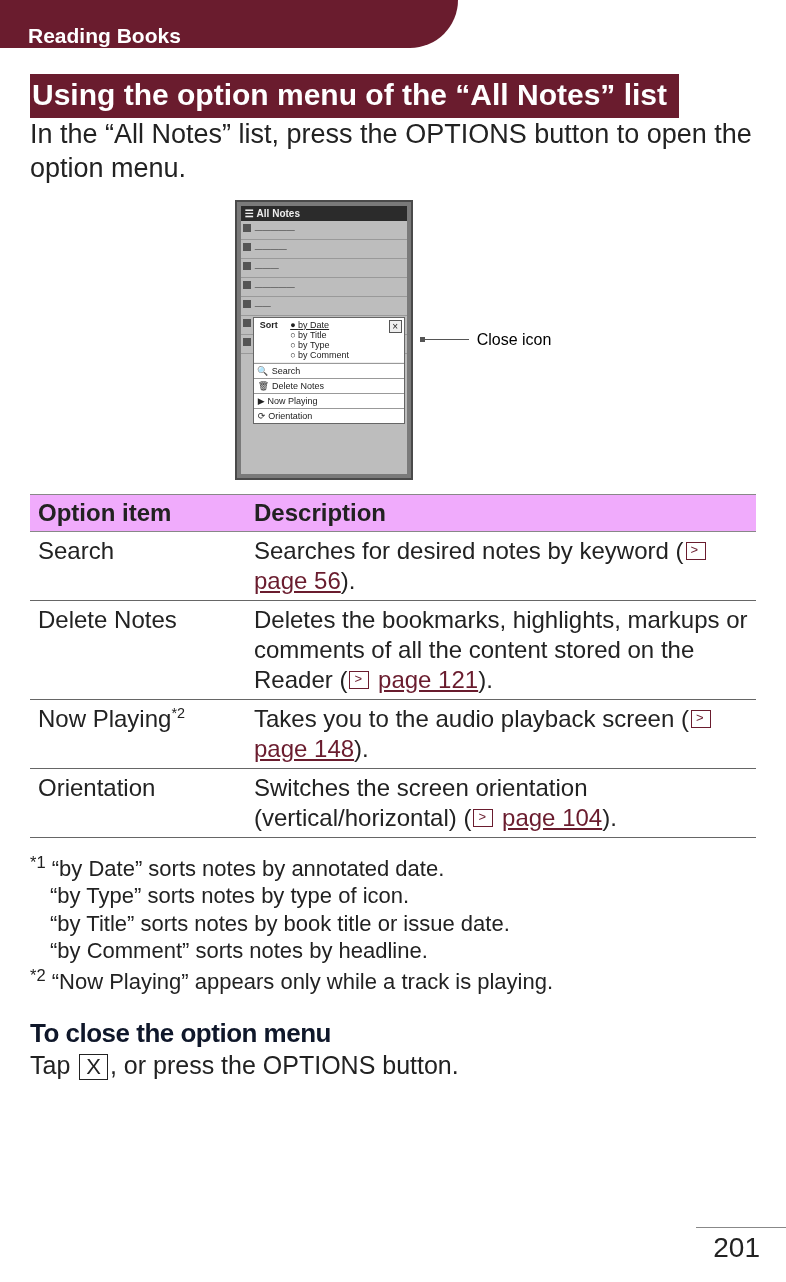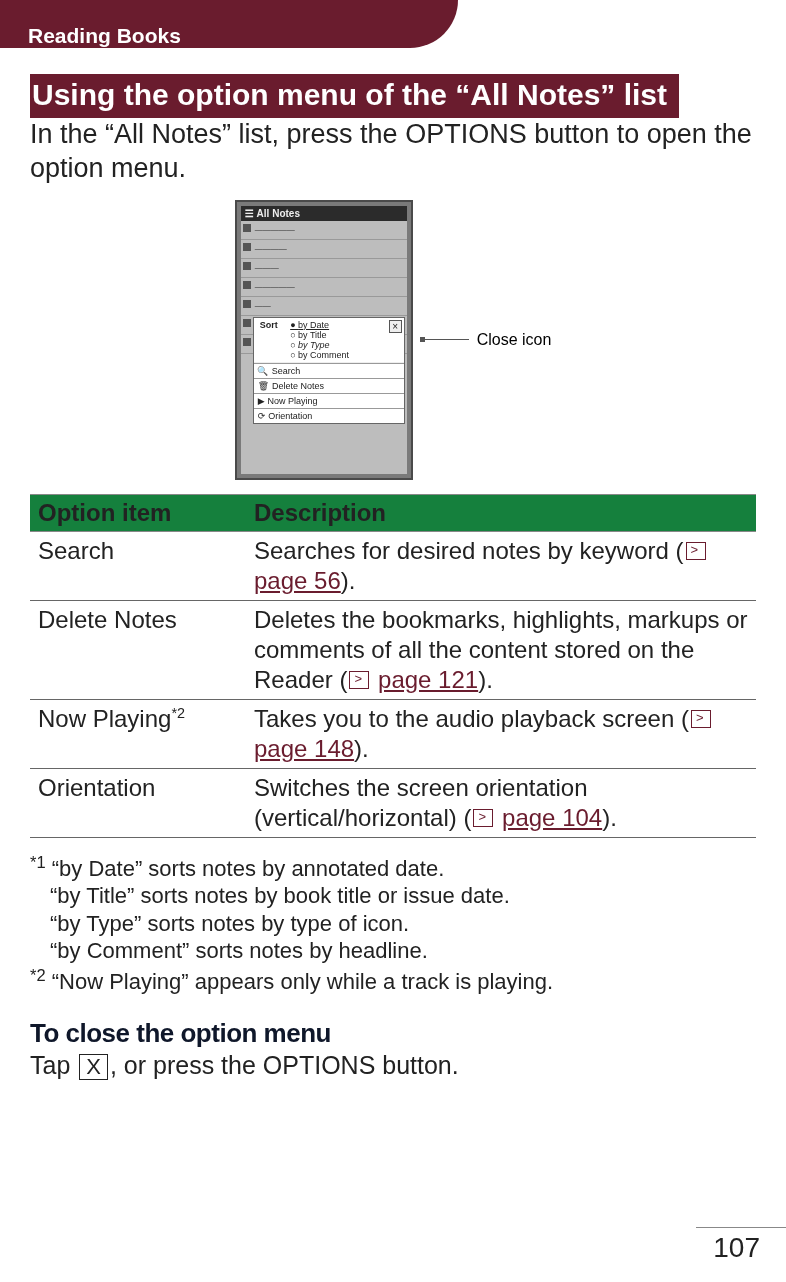--- a/index.html
+++ b/index.html
@@ -166,21 +166,21 @@
     color: #000000;
   }
   table.opts {
     width: 100%;
     border-collapse: collapse;
     font-size: 24px;
     color: #222;
     margin-top: 6px;
   }
   table.opts th {
-    background: #15803d;
+    background: #f0abfc;
     font-weight: bold;
     text-align: left;
     padding: 4px 8px;
     border-top: 1px solid #888;
     border-bottom: 1px solid #888;
   }
   table.opts td {
     padding: 4px 8px 4px 8px;
     border-bottom: 1px solid #666;
     vertical-align: top;
@@ -294,21 +294,21 @@
         <div class="dev-item">——</div>
         <div class="dev-item"></div>
         <div class="dev-item"></div>
         <div class="dev-popup">
           <div class="close-x">×</div>
           <div class="row">
             <span class="sort-label">Sort</span>
             <span style="display:inline-block;">
               <span style="display:block;text-decoration:underline;">● <span>by Date</span></span>
               <span style="display:block;">○ <span>by Title</span></span>
-              <span style="display:block;font-style:italic;">○ <span>by Type</span></span>
+              <span style="display:block;">○ <span>by Type</span></span>
               <span style="display:block;">○ <span>by Comment</span></span>
             </span>
           </div>
           <div class="sb">
             <span>🔍</span>
             <span>Search</span>
           </div>
           <div class="sb">
             <span>🗑</span>
             <span>Delete Notes</span>
@@ -371,34 +371,34 @@
         </td>
       </tr>
     </tbody>
   </table>
 
   <div class="footnotes">
     <div class="fn-line">
       <span class="fmark">*1</span> <span>“by Date” sorts notes by annotated date.</span>
     </div>
     <div class="fn-line" style="text-indent:0;">
+      <span>“by Type” sorts notes by type of icon.</span>
+    </div>
+    <div class="fn-line" style="text-indent:0;">
       <span>“by Title” sorts notes by book title or issue date.</span>
-    </div>
-    <div class="fn-line" style="text-indent:0;">
-      <span>“by Type” sorts notes by type of icon.</span>
     </div>
     <div class="fn-line" style="text-indent:0;">
       <span>“by Comment” sorts notes by headline.</span>
     </div>
     <div class="fn-line">
       <span class="fmark">*2</span> <span>“Now Playing” appears only while a track is playing.</span>
     </div>
   </div>
 
   <div class="subheading">To close the option menu</div>
   <div class="close-instr">
     <span>Tap </span><span class="x-key">X</span><span>, or press the OPTIONS button.</span>
   </div>
 
 </div>
 
 <div class="page-num-rule"></div>
-<div class="page-num">107</div>
+<div class="page-num">201</div>
 
 </body></html>

